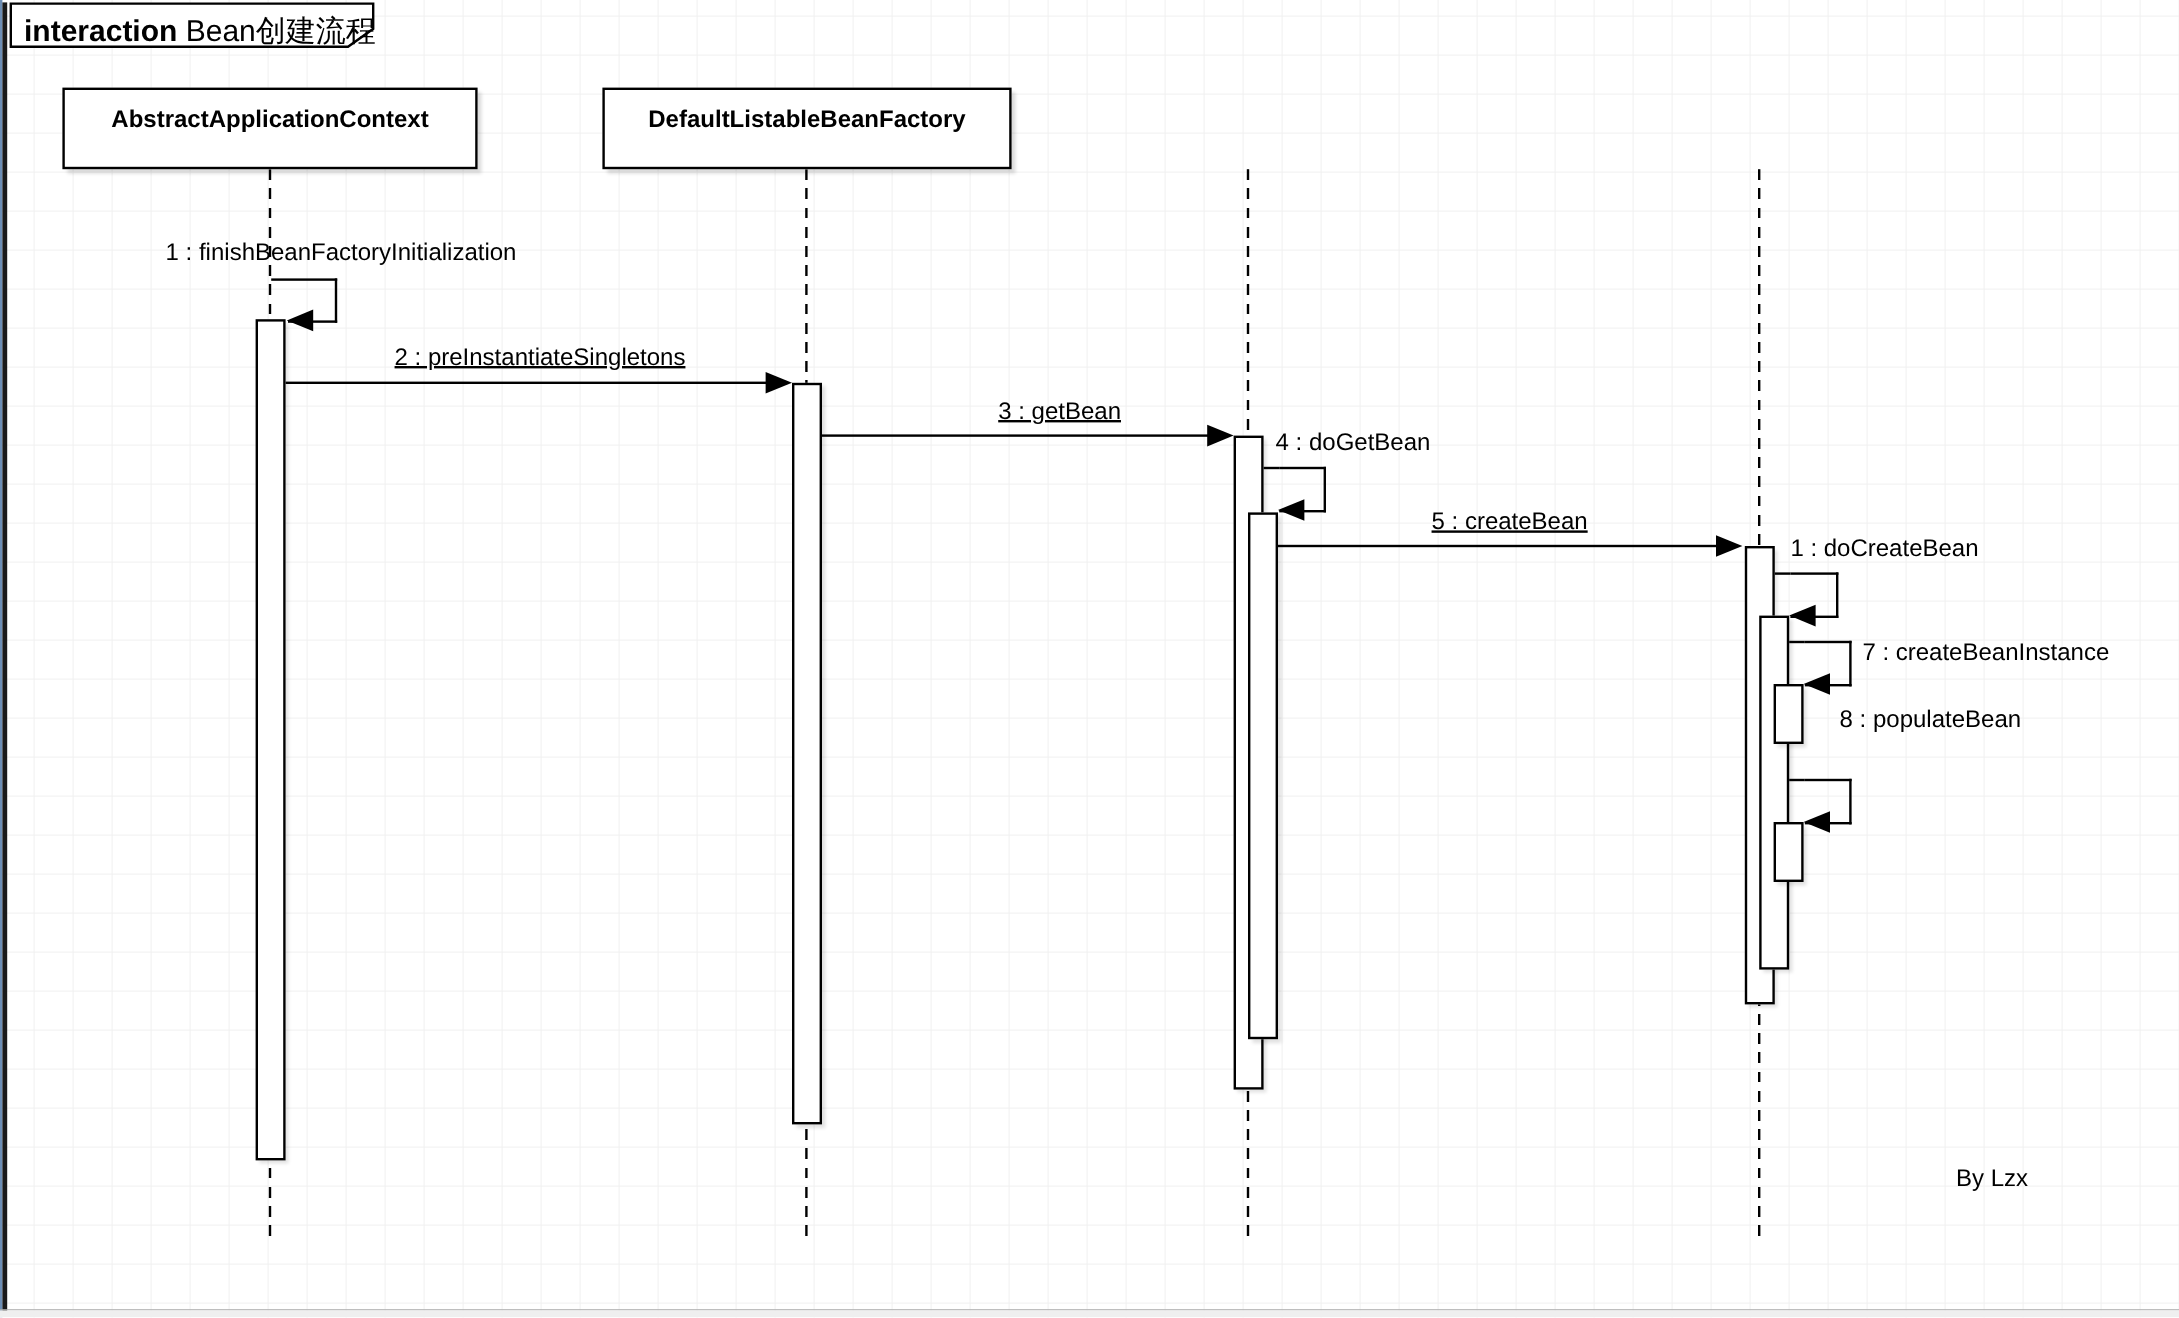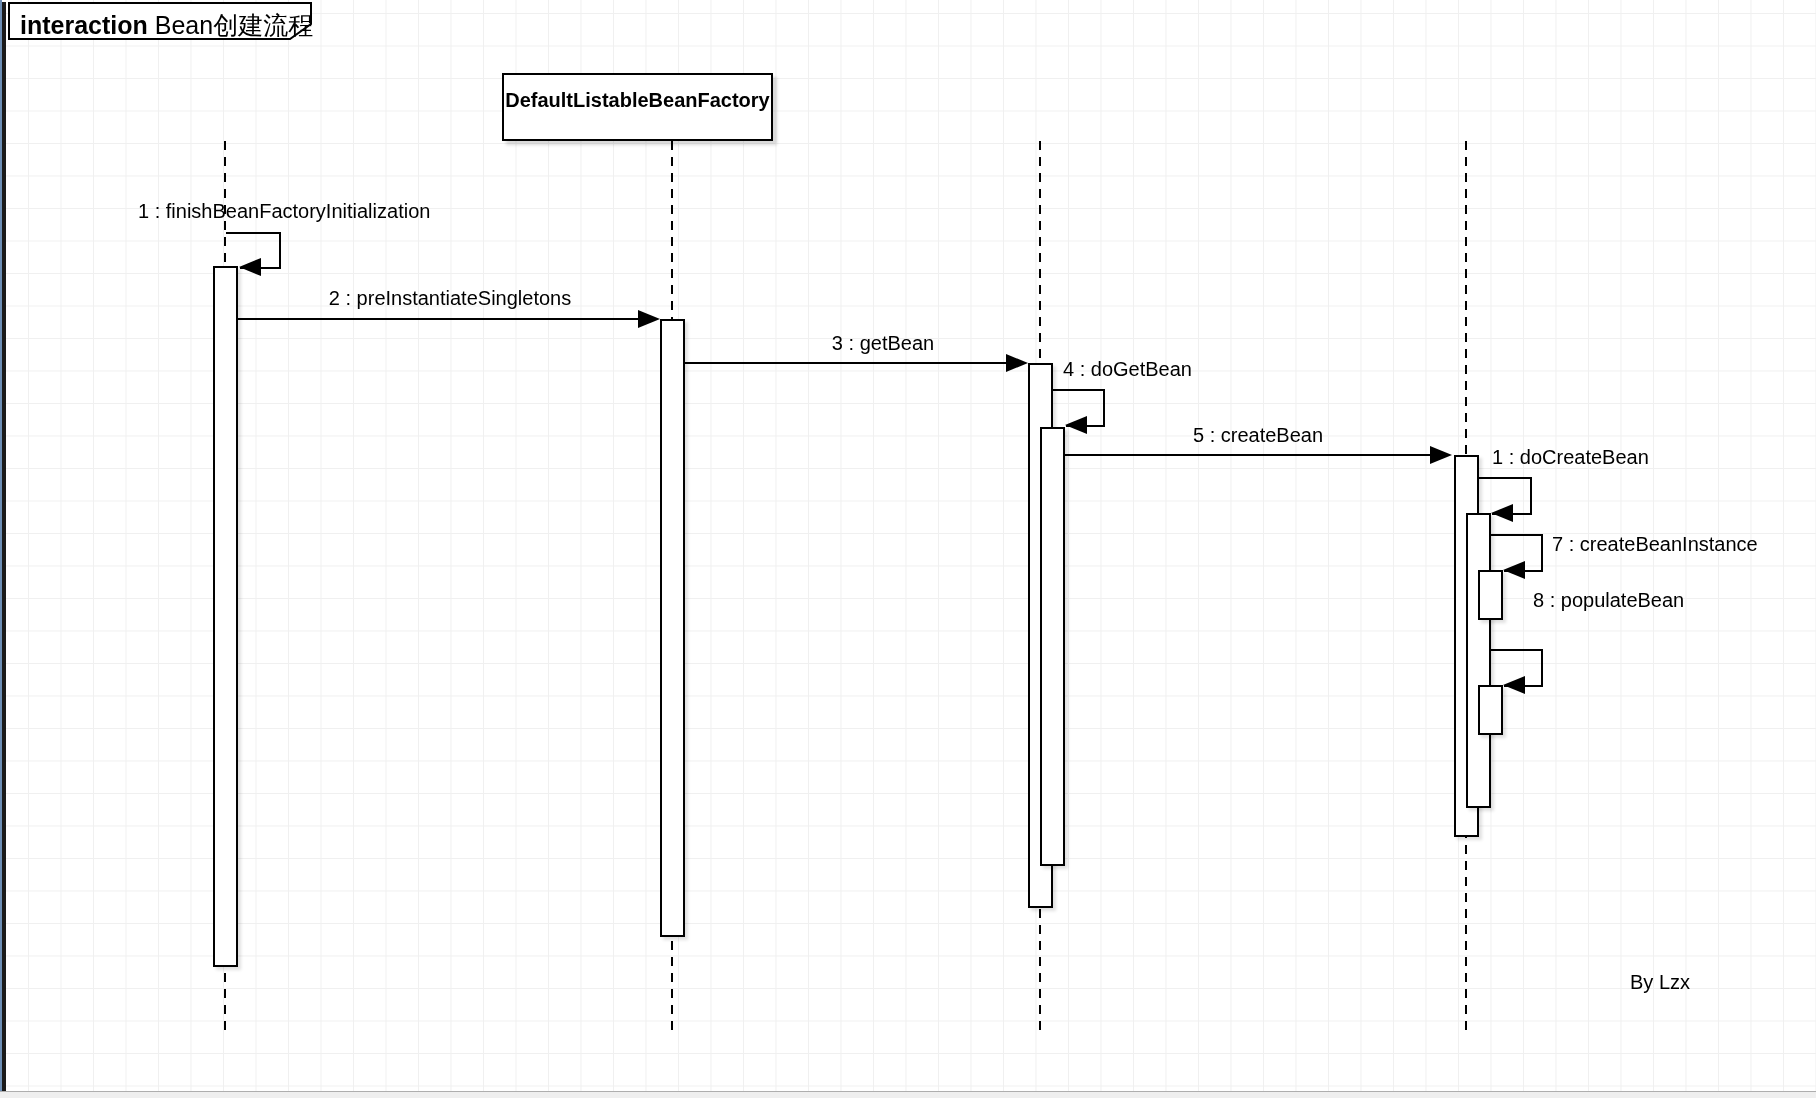--- a/index.html
+++ b/index.html
@@ -38,21 +38,21 @@
   }
   
   .act{
     box-sizing:border-box;width:25px;border:2px solid #000;background:#fff;
     box-shadow:3px 3px 3px rgba(0,0,0,0.12);
   }
   
   .msg{position:absolute;inset:0;pointer-events:none;}
   .mline{height:2px;background:#000;}
   .mlabel{font-size:20px;white-space:nowrap;line-height:22px;}
-  .center{transform:translateX(-50%);}
+  .center{transform:translateX(-50%);text-decoration:underline;}
   .arrow-r{width:0;height:0;border-top:9px solid transparent;border-bottom:9px solid transparent;border-left:22px solid #000;}
   .arrow-l{width:0;height:0;border-top:9px solid transparent;border-bottom:9px solid transparent;border-right:22px solid #000;}
   .loop{box-sizing:border-box;border:2px solid #000;border-left:none;background:transparent;}
   .stub{height:2px;background:#000;}
   .sig{font-size:20px;white-space:nowrap;}
 </style>
 </head>
 <body>
 
 <div id="canvas">
@@ -68,21 +68,22 @@
   <div class="abs tab-text">
     <span class="kw">interaction</span>
     <span>Bean创建流程</span>
   </div>
 
   <div class="abs lifeline" style="left:224px;"></div>
   <div class="abs lifeline" style="left:671px;"></div>
   <div class="abs lifeline" style="left:1039px;"></div>
   <div class="abs lifeline" style="left:1465px;"></div>
 
-  <div class="abs pbox" style="left:502px;width:271px;"><span>DefaultListableBeanFactory</span></div>
+  <div class="abs pbox" style="left:52px;width:346px;"><span>AbstractApplicationContext</span></div>
+  <div class="abs pbox" style="left:502px;width:341px;"><span>DefaultListableBeanFactory</span></div>
 
   <div class="abs act" style="left:213px;top:266px;height:701px;"></div>
   <div class="abs act" style="left:660px;top:319px;height:618px;"></div>
   <div class="abs act" style="left:1028px;top:363px;height:545px;"></div>
   <div class="abs act" style="left:1040px;top:427px;height:439px;"></div>
   <div class="abs act" style="left:1454px;top:455px;height:382px;"></div>
   <div class="abs act" style="left:1466px;top:513px;height:295px;"></div>
   <div class="abs act" style="left:1478px;top:570px;height:50px;"></div>
   <div class="abs act" style="left:1478px;top:685px;height:50px;"></div>
 

